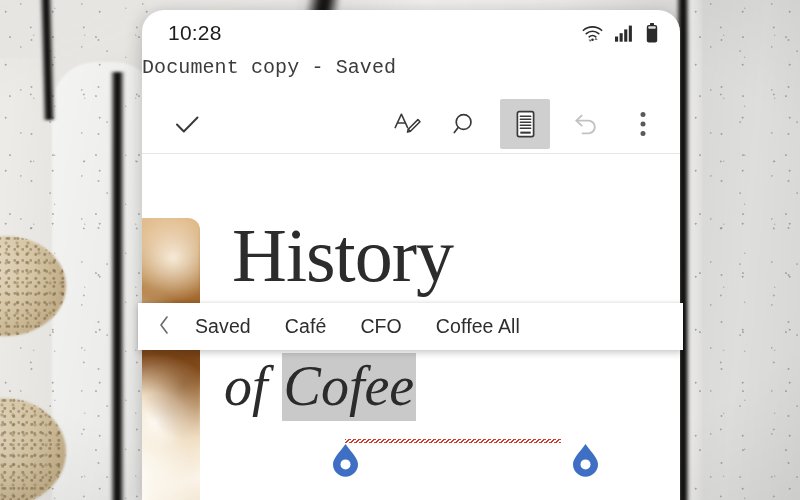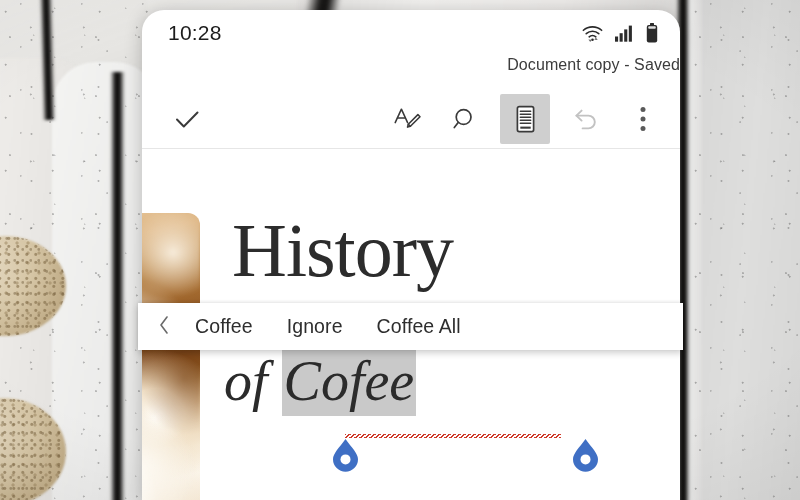--- a/index.html
+++ b/index.html
@@ -169,25 +169,26 @@
   .status-icons {
     margin-left: auto;
     display: flex;
     align-items: center;
     gap: 11px;
   }
   .status-icons svg { display: block; }
 
   
   .doc-title {
-    text-align: right;
-    font-size: 16px;
+    text-align: left;
+    font-size: 20px;
     color: #3c3c3c;
     padding-bottom: 16px;
     letter-spacing: .1px;
+    font-family: Liberation Mono, monospace;
   }
 
   
   .toolbar {
     height: 59px;
     display: flex;
     align-items: center;
     padding: 0 14px 0 22px;
     border-bottom: 1px solid #e6e6e6;
   }
@@ -488,19 +489,20 @@
 
   <div class="suggest-bar">
     <div class="suggest-prev">
       <span>
         <svg width="12" height="20" viewBox="0 0 12 20">
           <path d="M9 2 L3 10 L9 18" fill="none" stroke="#6a6a6a" stroke-width="1.6" stroke-linecap="round" stroke-linejoin="round"></path>
         </svg>
       </span>
     </div>
     <div class="suggest-items">
-      <div class="suggest-item">Coffee</div>
-      <div class="suggest-item">Ignore</div>
+      <div class="suggest-item">Saved</div>
+      <div class="suggest-item">Café</div>
+      <div class="suggest-item">CFO</div>
       <div class="suggest-item">Coffee All</div>
     </div>
   </div>
 
 </div>
 
 </body></html>

